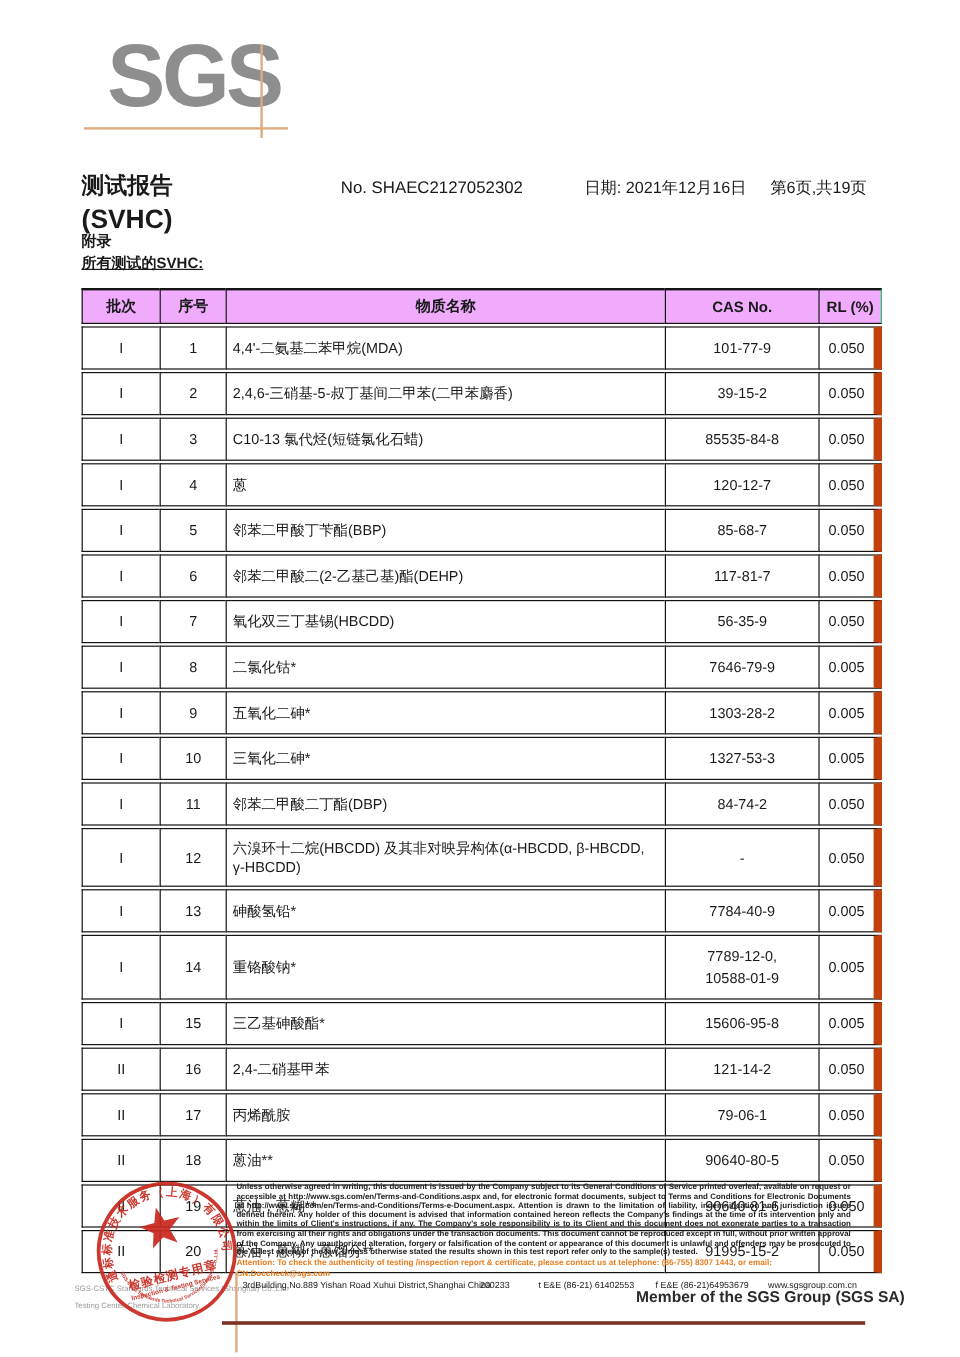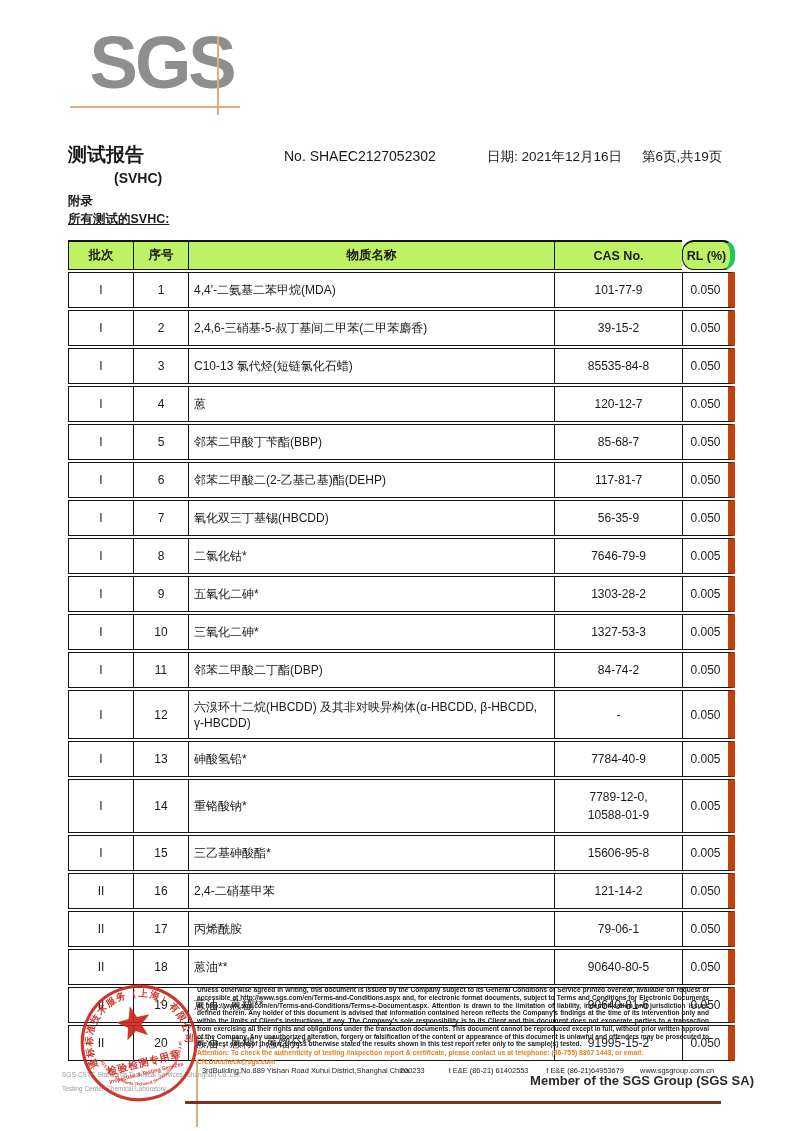--- a/index.html
+++ b/index.html
@@ -9,37 +9,37 @@
   }
   
   .logo-text {
     position:absolute; left:88px; top:26px; font-size:74px; font-weight:bold;
     color:#8e8e8e; line-height:1; letter-spacing:-3px; transform:scale(0.98,1.0);
   }
   .logo-hline { position:absolute; left:70px; top:106px; width:170px; height:2px; background:#dcab7e; }
   .logo-vline { position:absolute; left:217px; top:37px; width:2px; height:78px; background:#dcab7e; }
 
   .title-cn  { position:absolute; left:68px;  top:142px; font-size:19px; font-weight:bold; }
-  .title-sub { position:absolute; left:68px;  top:170px; font-size:14px; font-weight:bold;margin-left:46px; }
+  .title-sub { position:absolute; left:68px;  top:170px; font-size:22px; font-weight:bold; }
   .report-no { position:absolute; left:284px; top:148px; font-size:14px; }
   .date-txt  { position:absolute; left:487px; top:148px; font-size:13.5px; }
   .page-info { position:absolute; left:642px; top:148px; font-size:13.5px; }
   .appendix  { position:absolute; left:68px;  top:193px; font-size:12.5px; font-weight:bold; }
   .subtitle  { position:absolute; left:68px;  top:211px; font-size:12.5px; font-weight:bold;text-decoration:underline; }
 
   
   .svhc-table {
     position:absolute; left:68px; top:238px; width:667px;
     border-collapse:separate; border-spacing:0 2px; font-size:12px; table-layout:fixed;
   }
   .svhc-table th {
     border:1px solid #141414; border-right:none; border-top-width:2px;
-    font-size:12.5px; font-weight:bold; padding:5px 2px; text-align:center; background:#bef264;
-  }
-  .svhc-table th:last-child { border-right:5px solid #22c55e;border-radius:12px; }
+    font-size:12.5px; font-weight:bold; padding:5px 2px; text-align:center; background:#f0abfc;
+  }
+  .svhc-table th:last-child { border-right:1px solid #22c55e; }
   .svhc-table td {
     border:1px solid #141414; border-right:none; padding:8px 3px;
     text-align:center; vertical-align:middle; background:#fff;
   }
   .svhc-table td:last-child { border-right:7px solid #c2410c; }
   .svhc-table td.col-name { text-align:left; padding-left:5px; padding-right:8px; }
   .svhc-table td.col-cas  { white-space:pre-line; line-height:1.5; }
 
   
   .company-lines {

